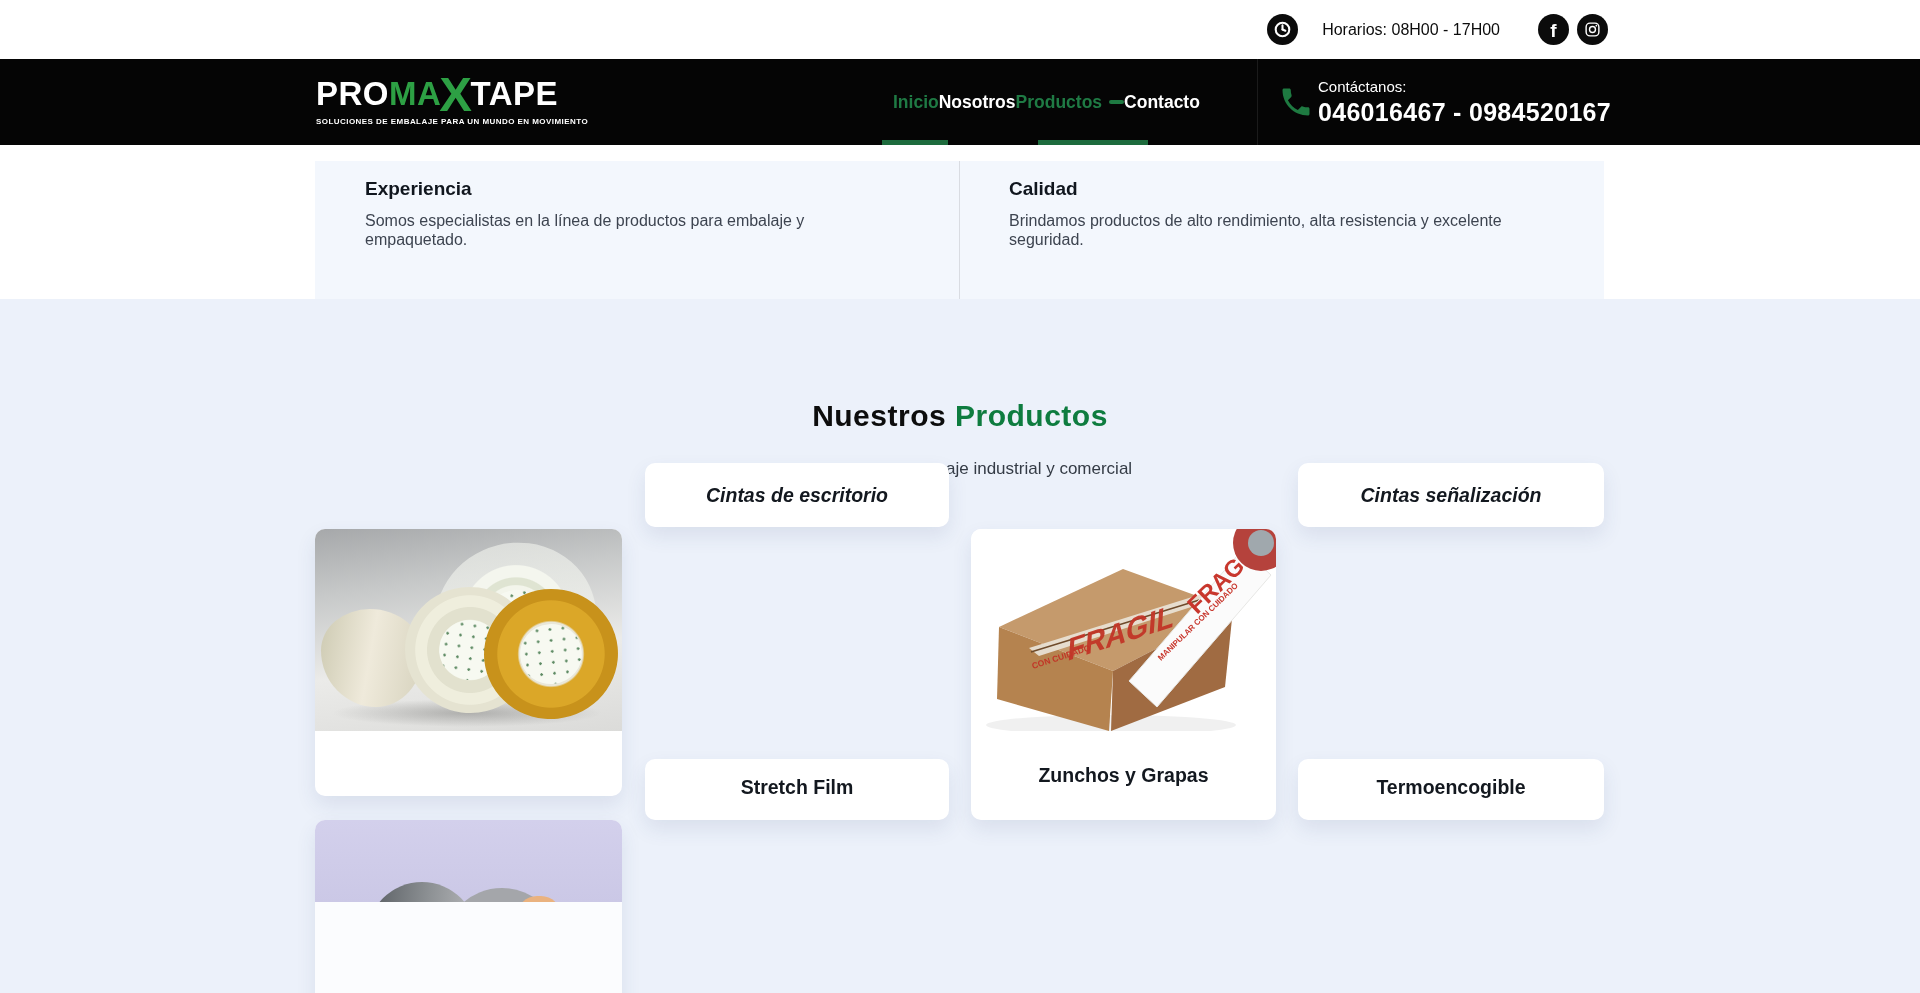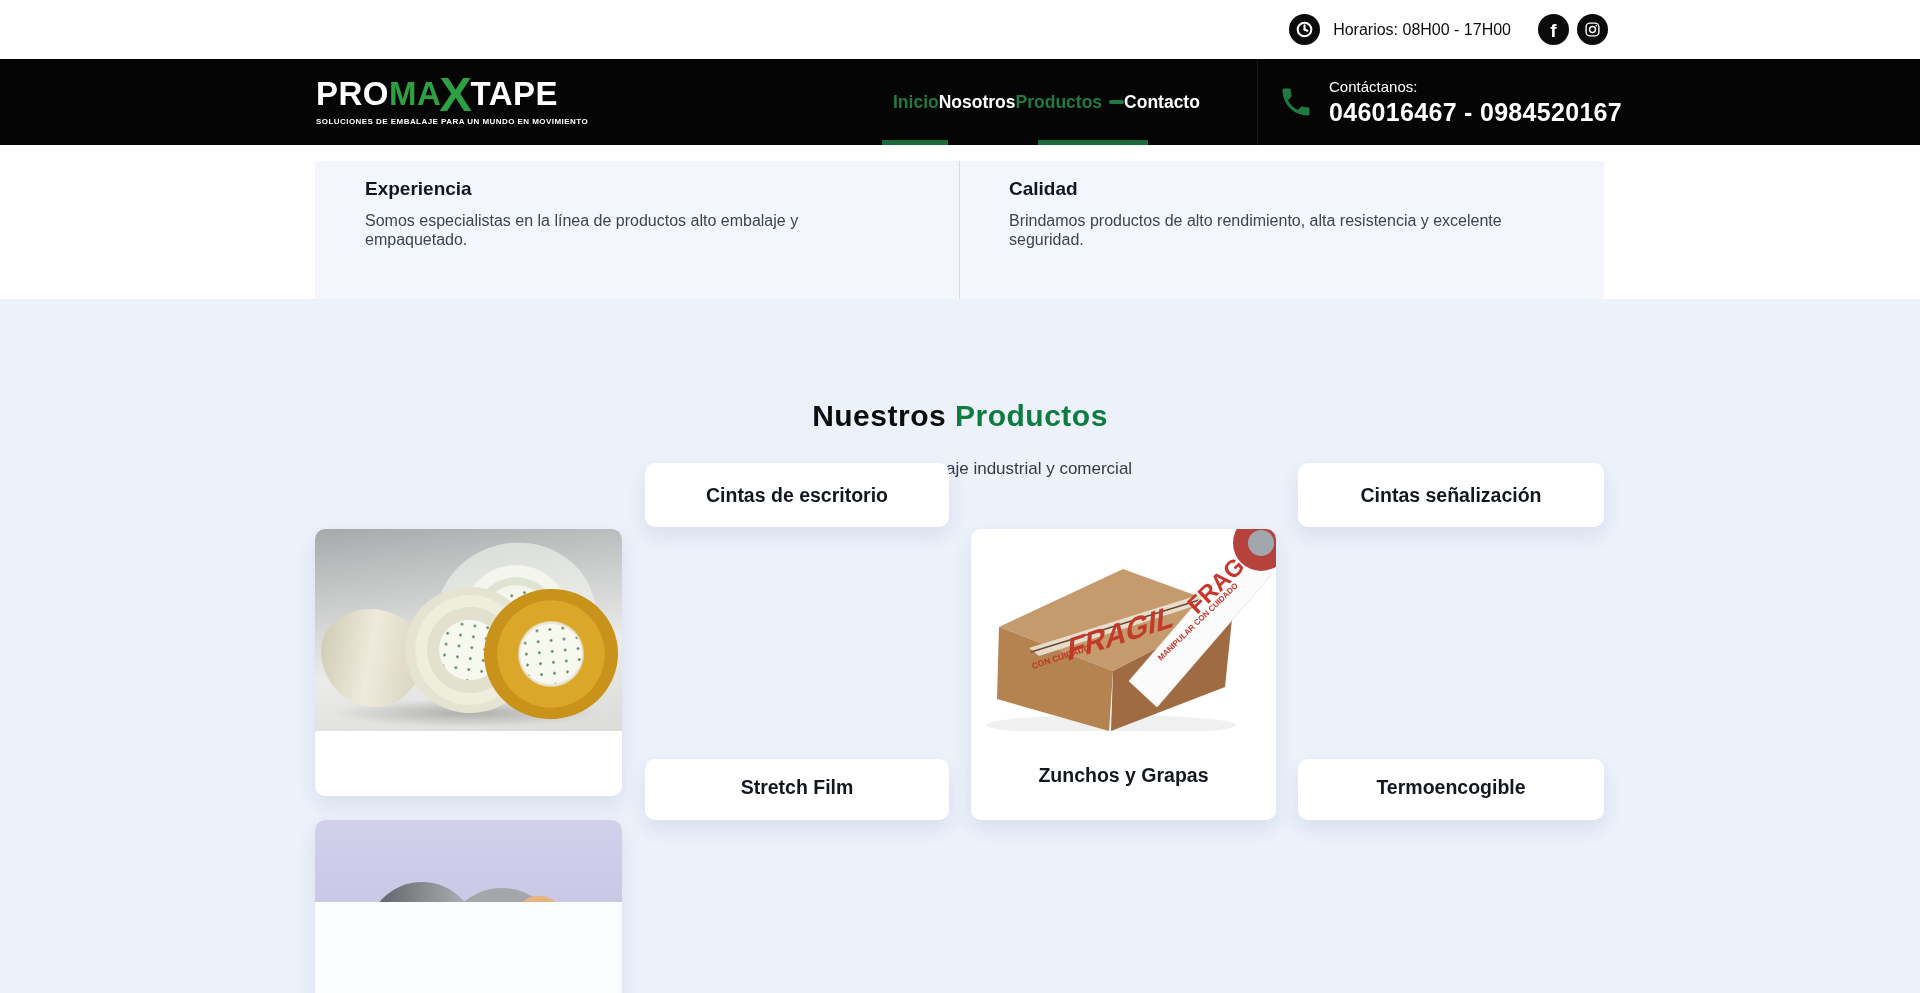--- a/index.html
+++ b/index.html
@@ -2,21 +2,21 @@
 <html><head>
 <meta charset="utf-8">
 <style>
   * { margin:0; padding:0; box-sizing:border-box; }
   html,body { background:#ffffff; }
   body { font-family:"Liberation Sans", sans-serif; }
   .page { position:relative; width:1920px; height:993px; overflow:hidden; background:#ffffff; }
 
   
   .topbar { position:absolute; top:0; left:0; right:0; height:59px; background:#ffffff; }
-  .topbar-inner { position:absolute; right:312px; top:0; height:59px; display:flex; align-items:center; gap:13px; }
+  .topbar-inner { position:absolute; right:312px; top:0; height:59px; display:flex; align-items:center; gap:24px; }
   .badge { width:31px; height:31px; border-radius:50%; background:#0b0b0b; display:flex; align-items:center; justify-content:center; flex:0 0 auto; }
   .hours { font-size:16px; color:#0c0c0c; }
   .socials { display:flex; align-items:center; gap:8px; margin-left:14px; }
   .fb-f { color:#fff; font-weight:bold; font-size:19px; line-height:1; transform:translateY(1px); }
 
   
   .header { position:absolute; top:59px; left:0; right:0; height:86px; background:#050505; }
   .logo { position:absolute; left:316px; top:16px; display:block; text-decoration:none; cursor:pointer; }
   .logo-line { display:flex; align-items:center; font-weight:bold; font-size:33px; color:#ffffff; letter-spacing:0.5px; line-height:1; }
   .lg { color:#2da044; }
@@ -25,21 +25,21 @@
 
   .nav { position:absolute; left:893px; top:0; height:100%; display:flex; align-items:center; }
   .nav a { color:#ffffff; font-weight:bold; font-size:17.5px; text-decoration:none; display:flex; align-items:center; cursor:pointer; }
   .nav a.active { color:#1f7a44; }
   .nav-dash { display:inline-block; width:15px; height:4px; background:#1e7a42; border-radius:2px; margin-left:7px; }
   .underline { position:absolute; bottom:0; height:5px; background:#1d6b3d; }
   .u1 { left:882px; width:66px; }
   .u2 { left:1038px; width:110px; }
   .header-divider { position:absolute; left:1257px; top:0; height:100%; width:1px; background:#1b1b1b; }
 
-  .contact { position:absolute; left:1277px; top:0; height:100%; display:flex; align-items:center; gap:14px; }
+  .contact { position:absolute; left:1277px; top:0; height:100%; display:flex; align-items:center; gap:3px; }
   .phone-icon { width:38px; height:38px; display:flex; align-items:center; justify-content:center; }
   .contact-label { font-size:15px; color:#ffffff; }
   .contact-phones { display:block; font-size:25px; font-weight:bold; color:#ffffff; text-decoration:none; margin-top:3px; letter-spacing:0.3px; cursor:pointer; }
 
   
   .features-band { position:absolute; top:161px; left:0; right:0; height:138px; background:#ffffff; }
   .features-panel { position:absolute; left:315px; top:0; width:1289px; height:138px; background:#f3f7fd; }
   .feature { position:absolute; top:17px; }
   .f1 { left:50px; width:478px; }
   .f2 { left:694px; width:538px; }
@@ -55,21 +55,21 @@
 
   .card { position:absolute; background:#ffffff; border-radius:10px; box-shadow:0 9px 20px rgba(45,65,115,0.10); overflow:hidden; cursor:pointer; }
   .card-title { display:flex; align-items:center; justify-content:center; font-weight:bold; font-size:19.5px; color:#13181f; text-align:center; }
   .c-escritorio { left:645px; top:164px; width:304px; height:64px; }
   .c-senalizacion { left:1298px; top:164px; width:306px; height:64px; }
   .c-embalaje { left:315px; top:230px; width:307px; height:267px; }
   .c-zunchos { left:971px; top:230px; width:305px; height:291px; }
   .c-stretch { left:645px; top:460px; width:304px; height:61px; }
   .c-termo { left:1298px; top:460px; width:306px; height:61px; }
   .c-bottom { left:315px; top:521px; width:307px; height:260px; }
-  .c-escritorio .card-title, .c-senalizacion .card-title { height:64px; }
+  .c-escritorio .card-title, .c-senalizacion .card-title { height:64px;font-style:italic; }
   .c-stretch .card-title, .c-termo .card-title { height:56px; }
   .c-embalaje .card-title { height:65px; }
   .c-zunchos .card-title { height:89px; }
 
   
   .img-embalaje { position:relative; height:202px; background:linear-gradient(172deg,#a6a8aa 0%,#c7c9c9 28%,#ebebe9 62%,#dbdbd9 100%); overflow:hidden; }
   .r-shadow { position:absolute; left:16px; bottom:4px; width:272px; height:28px; background:radial-gradient(ellipse at center, rgba(80,80,78,0.35), rgba(80,80,78,0) 70%); }
   .r-big { position:absolute; left:120px; top:14px; width:162px; height:152px; border-radius:50%; transform:rotate(-14deg);
            background:radial-gradient(circle at 50% 50%, #f3f5eb 0 30%, #dfe4d2 31% 37%, #f4f6ee 38% 48%, rgba(243,245,239,0.6) 49% 72%, rgba(235,237,233,0.3) 73% 100%); }
   .dots { position:absolute; border-radius:50%; background-color:#f7f9f1; background-image:radial-gradient(#5d8a63 1.4px, rgba(0,0,0,0) 1.6px); background-size:13px 11px; }
@@ -162,21 +162,21 @@
         <div class="contact-label">Contáctanos:</div>
         <a class="contact-phones">046016467 - 0984520167</a>
       </div>
     </div>
   </div>
 
   <div class="features-band">
     <div class="features-panel">
       <div class="feature f1">
         <h3>Experiencia</h3>
-        <p>Somos especialistas en la línea de productos alto embalaje y empaquetado.</p>
+        <p>Somos especialistas en la línea de productos para embalaje y empaquetado.</p>
       </div>
       <div class="feature-divider"></div>
       <div class="feature f2">
         <h3>Calidad</h3>
         <p>Brindamos productos de alto rendimiento, alta resistencia y excelente seguridad.</p>
       </div>
     </div>
   </div>
 
   <div class="products">

